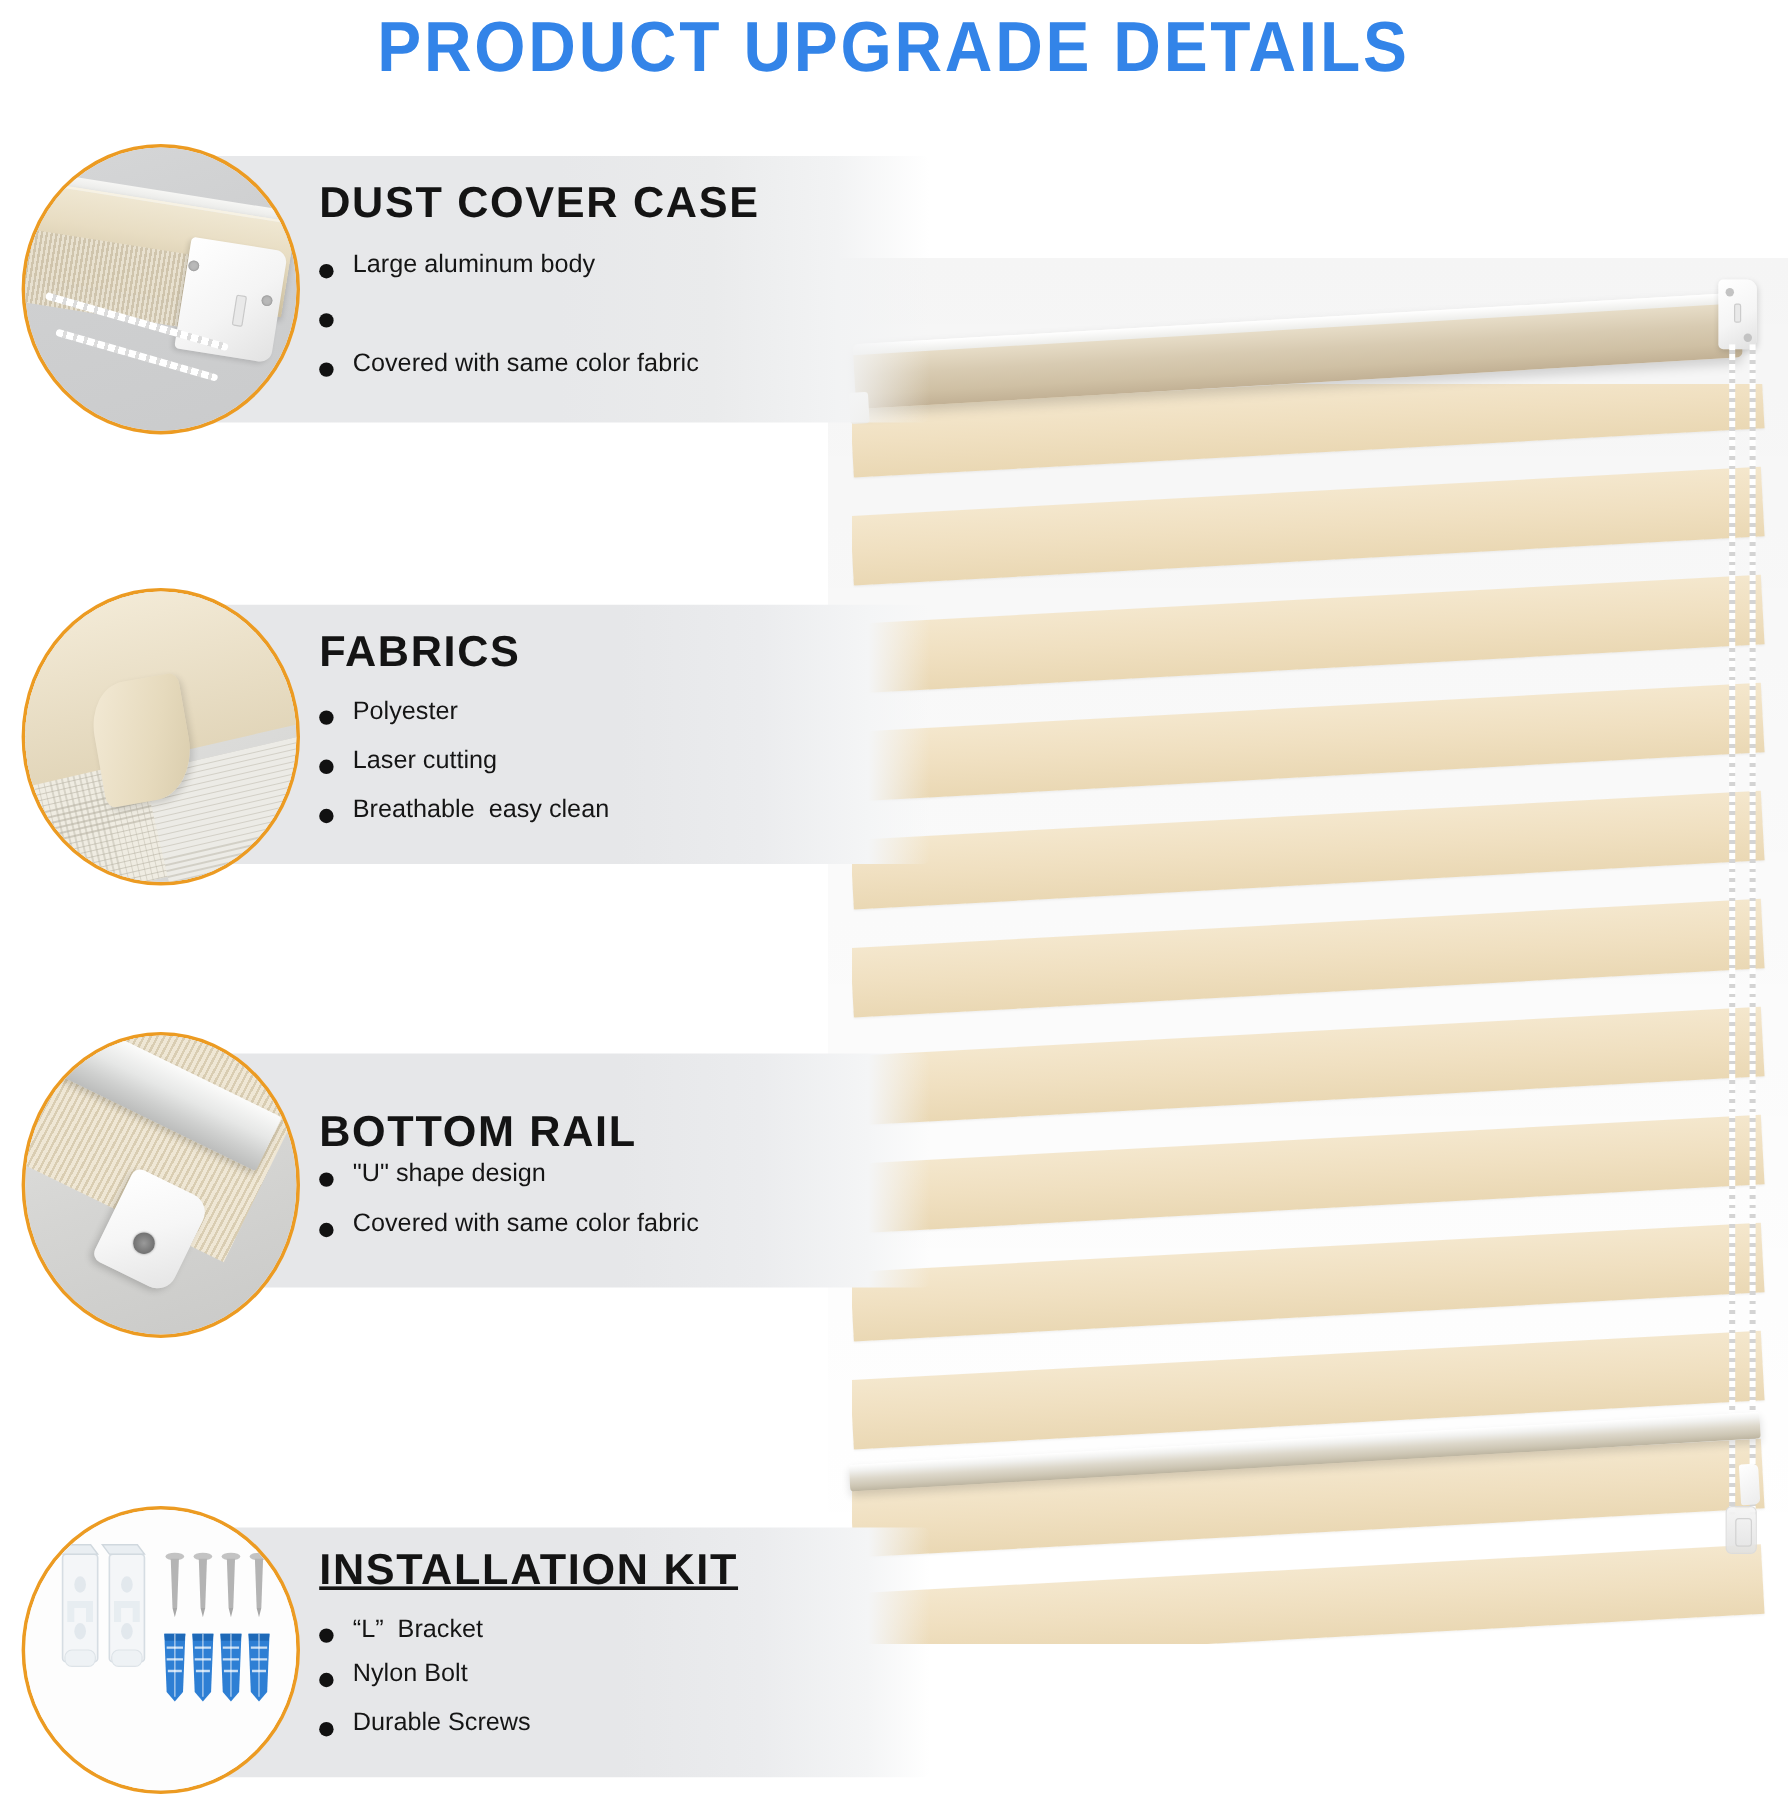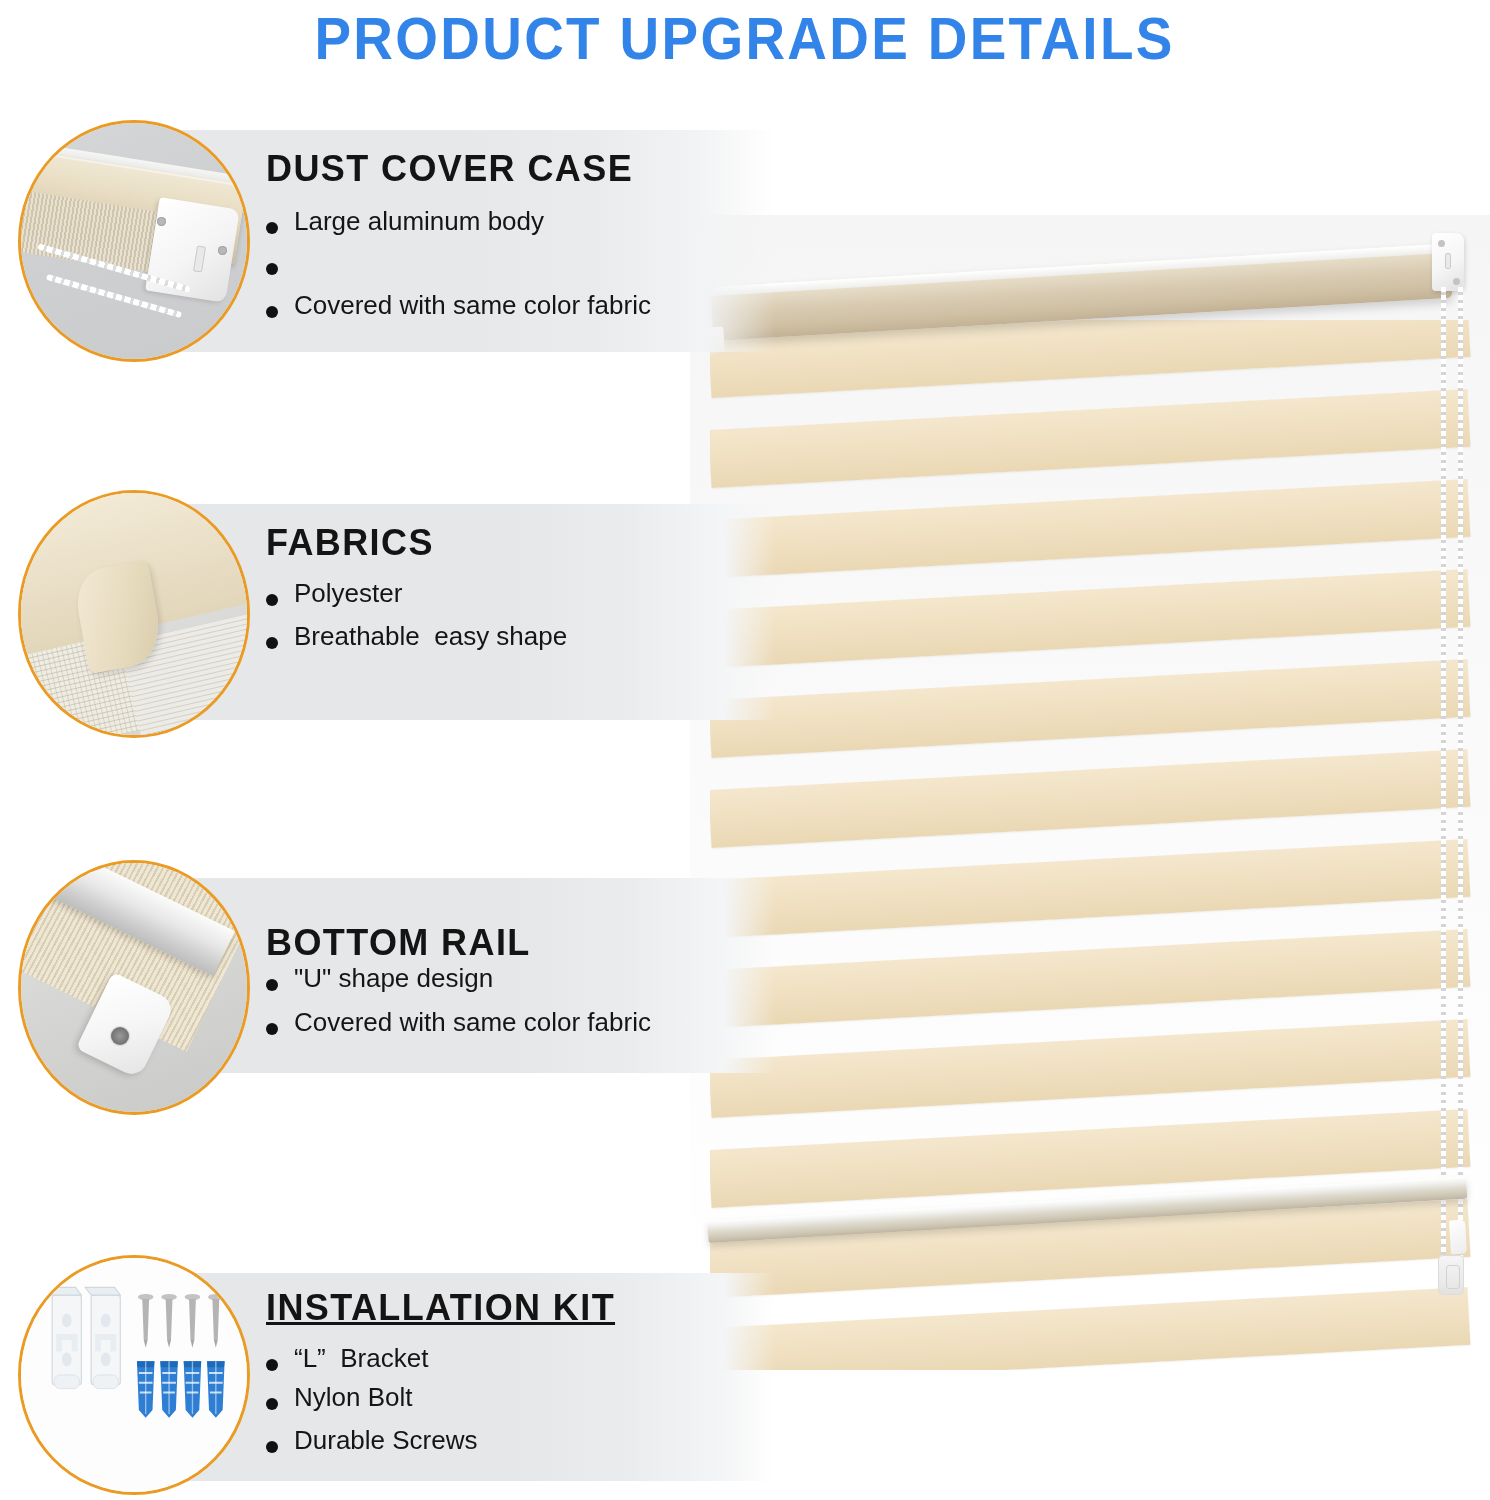--- a/index.html
+++ b/index.html
@@ -45,23 +45,23 @@
     position:absolute;
     font-family:"Liberation Sans", sans-serif;
     font-weight:bold;
     font-size:36px;
     letter-spacing:1.4px;
     color:#141414;
     white-space:nowrap;
   }
   .flist{ position:absolute; list-style:none; }
   .flist li{
-    display:flex; align-items:flex-end;
+    display:flex; align-items:center;
     font-family:"Liberation Sans", sans-serif;
-    font-size:26px;
+    font-size:21px;
     color:#151515;
     white-space:pre;
     line-height:1.0;
   }
   .flist li .bdot{
     width:12px; height:12px; border-radius:50%;
     background:#111; flex:none;
     margin-right:16px; margin-top:12px;
   }
 
@@ -335,21 +335,25 @@
   </div>
 
   <div class="ftitle" style="left:266px; top:32px;">FABRICS</div>
   <ul class="flist" style="left:266px; top:90px;">
     <li>
       <span class="bdot"></span>
       <span>Polyester</span>
     </li>
     <li style="margin-top:17px;">
       <span class="bdot"></span>
-      <span>Breathable  easy shape</span>
+      <span>Laser cutting</span>
+    </li>
+    <li style="margin-top:17px;">
+      <span class="bdot"></span>
+      <span>Breathable  easy clean</span>
     </li>
   </ul>
 </div>
 
 <div class="feature" style="left:0; top:860px; width:800px; height:260px;">
   <div class="panel solidfade" style="left:130px; top:18px; width:645px; height:195px;"></div>
 
   <div class="circ" style="left:18px; top:0px; width:232px; height:255px;">
     <div class="circ-inner">
       <div class="p3-bg"></div>

